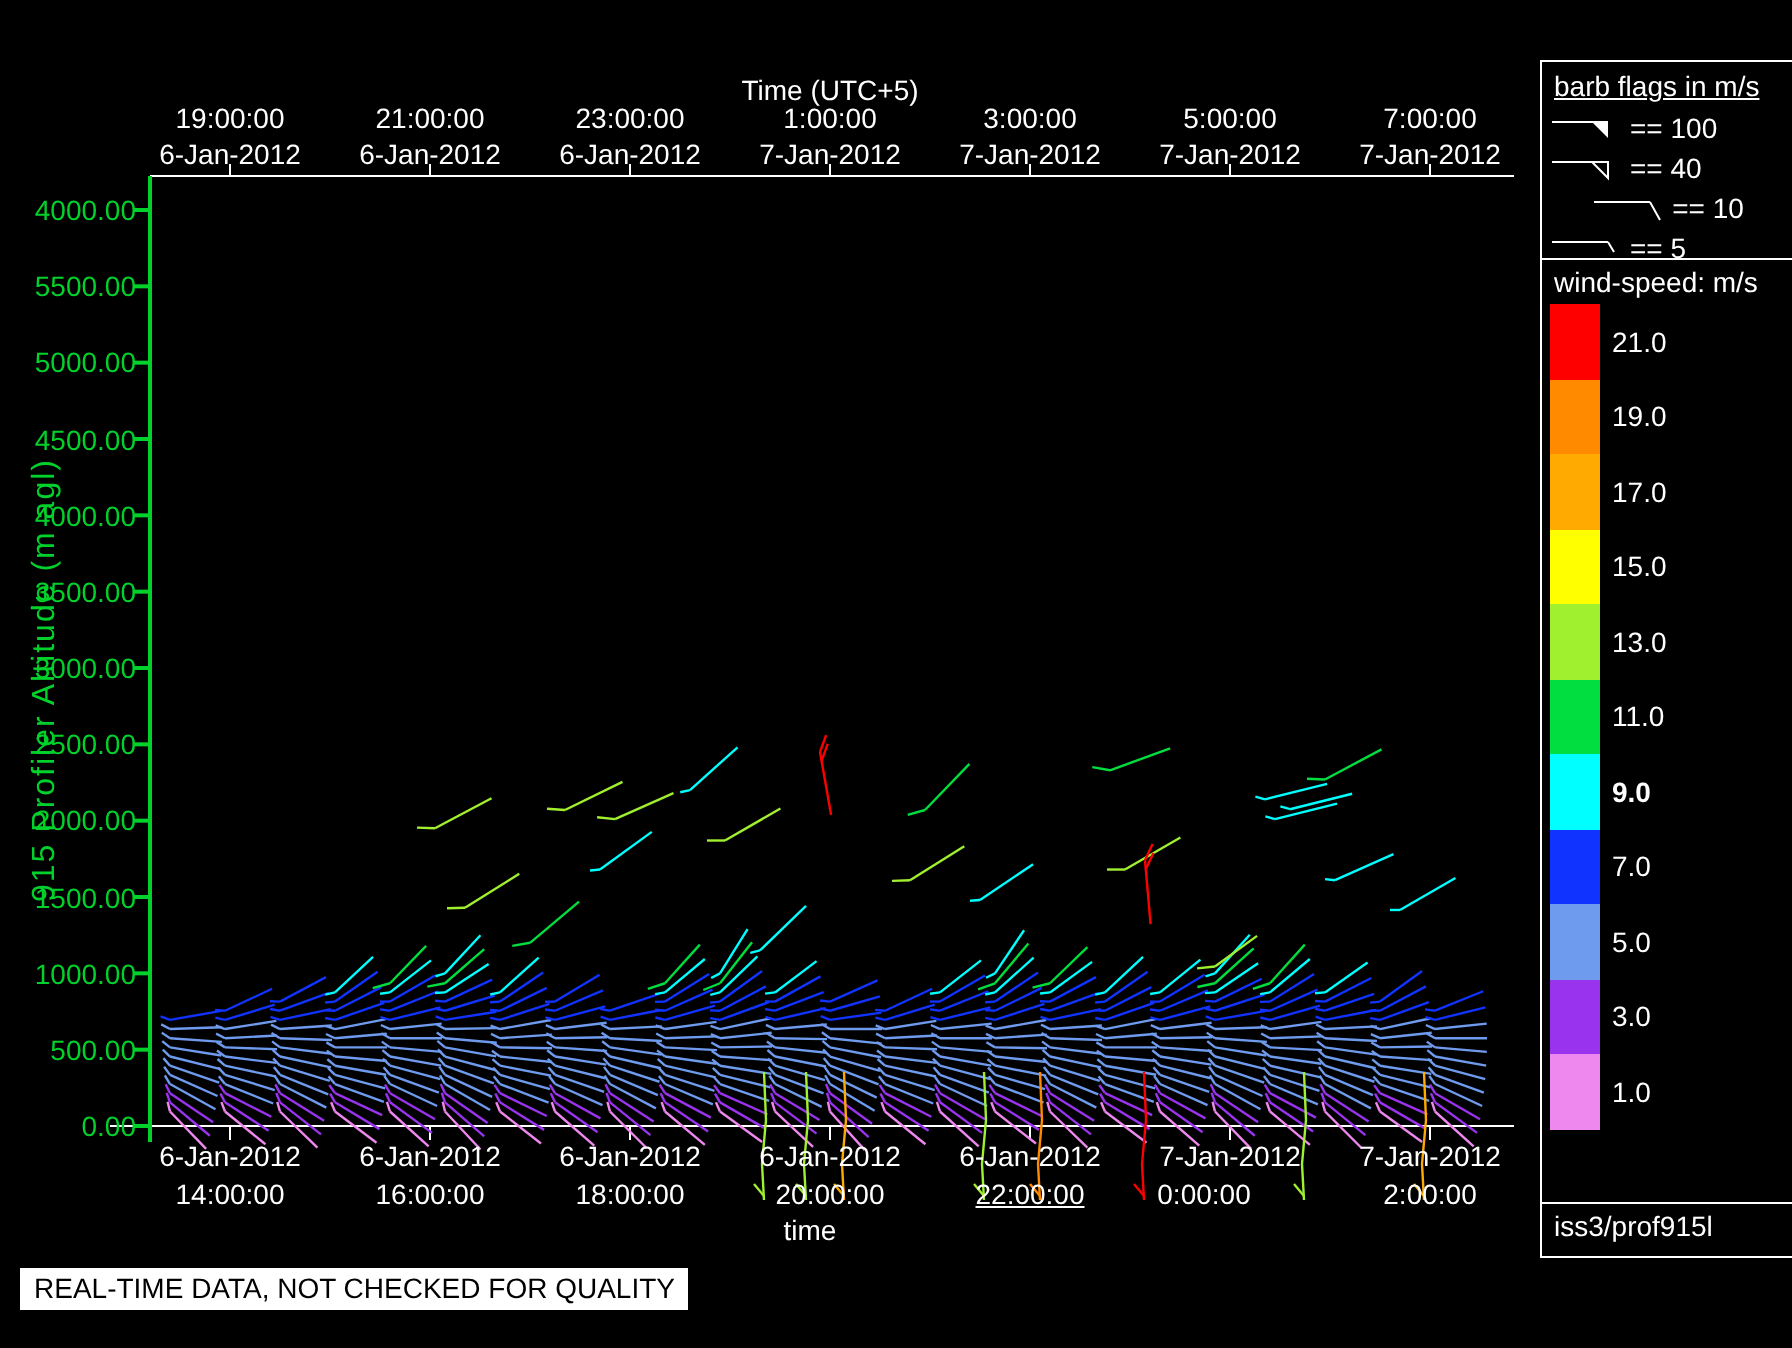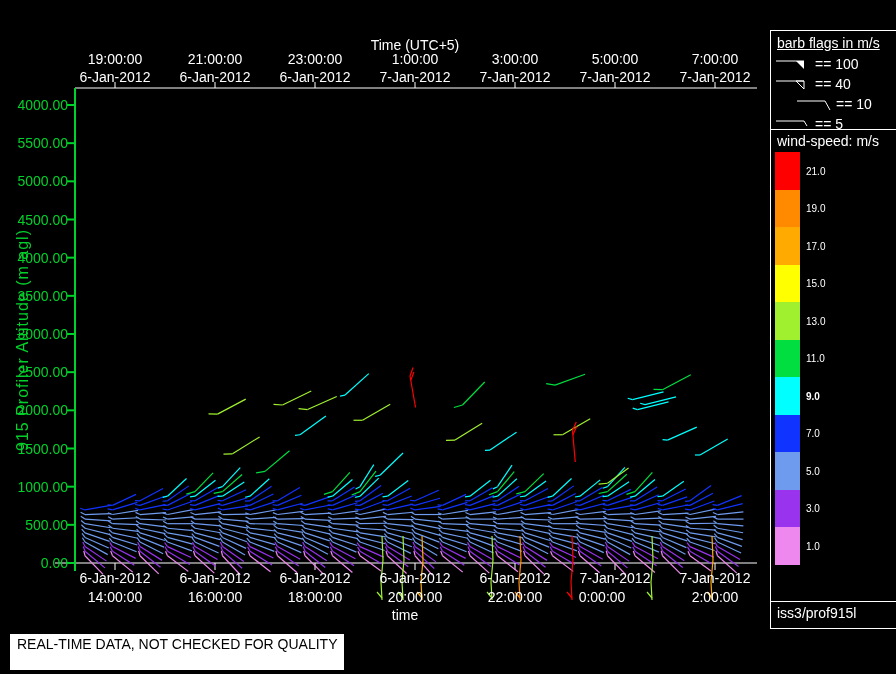--- a/index.html
+++ b/index.html
@@ -11,24 +11,24 @@
   .axis-label{position:absolute;font-size:14px;white-space:nowrap;transform:translateX(-50%);}
   .y-tick-label{position:absolute;width:68px;text-align:right;font-size:14px;color:#00d22b;white-space:nowrap;}
   .y-axis-title{position:absolute;left:14px;top:340px;color:#00d22b;font-size:16px;letter-spacing:1px;
                 white-space:nowrap;transform:rotate(-90deg) translateX(-50%);transform-origin:0 0;}
   .sep-h{position:absolute;height:1px;background:#fff;}
   .sep-v{position:absolute;width:1px;background:#fff;}
   .legend-title{position:absolute;left:777px;font-size:14px;white-space:nowrap;}
   .flag-row{position:absolute;left:775px;width:118px;height:20px;display:flex;align-items:center;}
   .flag-row span{font-size:14px;margin-left:4px;}
   .cb-swatch{position:absolute;left:775px;width:25px;}
-  .cb-label{position:absolute;left:806px;font-size:10px;transform:translateY(-50%);white-space:nowrap;}
+  .cb-label{position:absolute;left:806px;font-size:14px;transform:translateY(-50%);white-space:nowrap;}
   .source-label{position:absolute;left:777px;top:605px;font-size:14px;white-space:nowrap;}
   .banner{position:absolute;left:10px;top:634px;background:#ffffff;color:#000;
-          font-size:14px;padding:2px 7px 18px 7px;white-space:nowrap;}
+          font-size:14px;padding:2px 7px 3px 7px;white-space:nowrap;}
   svg{position:absolute;left:0;top:0;}
 </style>
 </head>
 <body>
 
 <div class="screen">
 
 
   <svg id="plot" width="896" height="674">
       <line x1="75" y1="88" x2="757" y2="88" stroke="#fff"></line>
@@ -1559,21 +1559,21 @@
   <div id="bottom-ticks">
       <div class="axis-label" style="left:115px;top:570px;">6-Jan-2012</div>
       <div class="axis-label" style="left:115px;top:589px;">14:00:00</div>
       <div class="axis-label" style="left:215px;top:570px;">6-Jan-2012</div>
       <div class="axis-label" style="left:215px;top:589px;">16:00:00</div>
       <div class="axis-label" style="left:315px;top:570px;">6-Jan-2012</div>
       <div class="axis-label" style="left:315px;top:589px;">18:00:00</div>
       <div class="axis-label" style="left:415px;top:570px;">6-Jan-2012</div>
       <div class="axis-label" style="left:415px;top:589px;">20:00:00</div>
       <div class="axis-label" style="left:515px;top:570px;">6-Jan-2012</div>
-      <div class="axis-label" style="left:515px;top:589px;">22:00:00</div>
+      <div class="axis-label" style="left:515px;top:589px;text-decoration:underline;">22:00:00</div>
       <div class="axis-label" style="left:615px;top:570px;">7-Jan-2012</div>
       <div class="axis-label" style="left:602px;top:589px;">0:00:00</div>
       <div class="axis-label" style="left:715px;top:570px;">7-Jan-2012</div>
       <div class="axis-label" style="left:715px;top:589px;">2:00:00</div>
     </div>
   <div class="axis-label" style="left:405px;top:607px;">time</div>
 
   <div class="sep-h" style="left:770px;top:30px;width:126px;"></div>
   <div class="sep-v" style="left:770px;top:30px;height:598px;"></div>
   <div class="legend-title" style="top:35px;text-decoration:underline;">barb flags in m/s</div>

